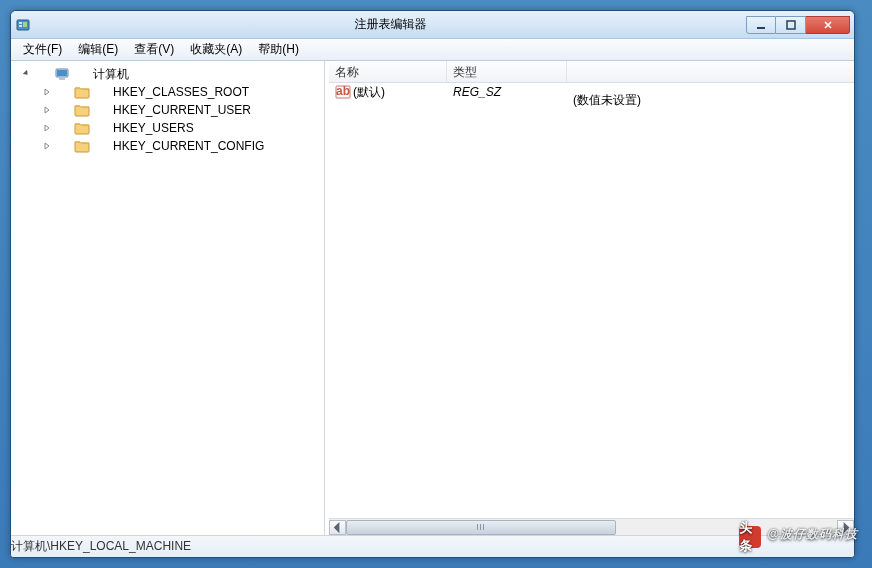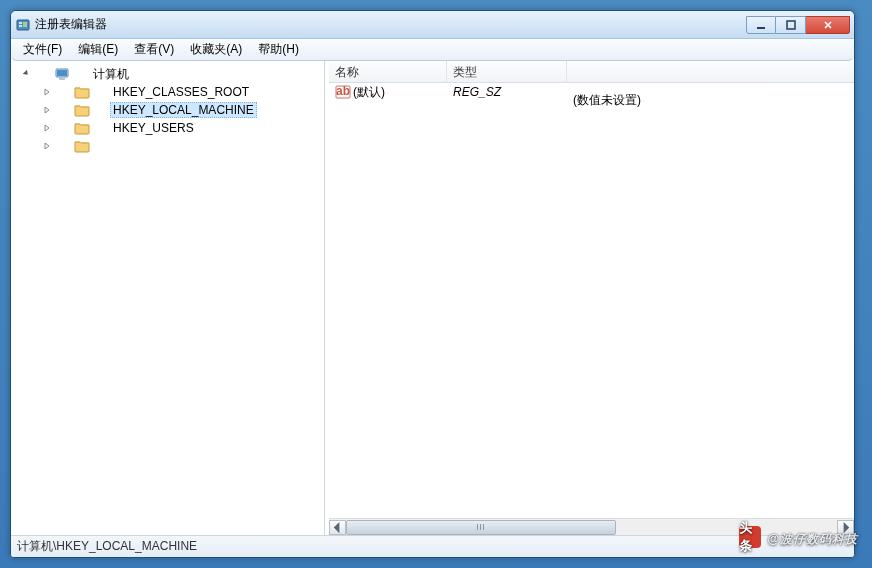--- a/index.html
+++ b/index.html
@@ -1,31 +1,31 @@
 <!DOCTYPE html>
 <html><head>
 <meta charset="utf-8">
 <style>
 * { margin: 0; padding: 0; box-sizing: border-box; font-family: "Microsoft YaHei", "Segoe UI", Tahoma, sans-serif; font-size: 12px; }
 body { background: linear-gradient(180deg, #4a8bc2 0%, #3b7ab8 100%); width: 872px; height: 568px; position: relative; overflow: hidden; }
 
 .window { position: absolute; left: 10px; top: 10px; width: 845px; height: 548px; background: #fff; border: 1px solid #1c4f7c; border-radius: 6px 6px 4px 4px; box-shadow: 0 0 6px rgba(0,0,0,.3); display: flex; flex-direction: column; overflow: hidden; }
 
-.titlebar { height: 28px; background: linear-gradient(180deg, #e8f1fb 0%, #d6e7f7 50%, #c5dcf2 100%); border-bottom: 1px solid #a8c4e0; display: flex; align-items: center; padding: 0 4px; border-radius: 5px 5px 0 0; }
+.titlebar { height: 28px; background: linear-gradient(180deg, #e8f1fb 0%, #d6e7f7 50%, #c5dcf2 100%); border-bottom: 1px solid #a8c4e0; display: flex; align-items: center; padding: 0 4px; border-radius: 5px 5px 0 0; text-align: center; }
 .titlebar .app-icon { width: 16px; height: 16px; margin-right: 4px; display: flex; align-items: center; justify-content: center; }
 .titlebar .app-icon svg { width: 16px; height: 16px; }
 .titlebar .title { flex: 1; color: #000; }
 .win-btns { display: flex; gap: 0; }
 .win-btn { width: 30px; height: 18px; border: 1px solid #7a9ec4; background: linear-gradient(180deg,#eaf3fc,#cde2f6); display: flex; align-items: center; justify-content: center; cursor: pointer; }
 .win-btn.min { border-radius: 0 0 0 3px; }
 .win-btn.max { border-left: none; }
 .win-btn.close { width: 44px; border-left: none; border-radius: 0 0 3px 0; background: linear-gradient(180deg,#e67a6f,#d44a3a); border-color:#b03a2e; }
 .win-btn svg { width: 10px; height: 10px; }
 
-.menubar { height: 22px; background: linear-gradient(180deg,#fafcfe,#e9f0f8); border-bottom: 1px solid #b8cde2; display: flex; align-items: center; padding: 0 4px; border-radius: 6px; }
+.menubar { height: 22px; background: linear-gradient(180deg,#fafcfe,#e9f0f8); border-bottom: 1px solid #b8cde2; display: flex; align-items: center; padding: 0 4px; }
 .menu-item { padding: 2px 8px; cursor: pointer; }
 
 .content { flex: 1; display: flex; background: #fff; overflow: hidden; }
 
 .tree-pane { width: 314px; border-right: 1px solid #d0d7de; padding: 4px 2px; overflow: auto; background: #fff; }
 .splitter { width: 4px; cursor: col-resize; background: transparent; }
 .list-pane { flex: 1; display: flex; flex-direction: column; background: #fff; }
 
 .tree-node { display: flex; align-items: center; height: 18px; padding-left: 4px; white-space: nowrap; cursor: pointer; gap: 20px; }
 .tree-node .expander { width: 12px; height: 12px; display: flex; align-items: center; justify-content: center; margin-right: 1px; }
@@ -48,23 +48,23 @@
 .list-row .cell.type { width: 120px; font-style: italic; }
 .list-row .cell.data { flex: 1; margin-top: 17px; }
 .value-icon { width: 16px; height: 14px; margin-right: 2px; display: flex; align-items: center; justify-content: center; }
 
 .hscroll { height: 17px; background: #f0f0f0; border-top: 1px solid #d9dee5; display: flex; align-items: center; }
 .hscroll .btn { width: 17px; height: 15px; background: linear-gradient(180deg,#fdfdfd,#e1e5ea); border: 1px solid #b8bfc8; display: flex; align-items: center; justify-content: center; }
 .hscroll .track { flex: 1; height: 15px; background: #efefef; position: relative; }
 .hscroll .thumb { position: absolute; left: 0; top: 0; width: 55%; height: 100%; background: linear-gradient(180deg,#e8edf3,#c7d1dc); border: 1px solid #a9b4c0; border-radius: 2px; }
 .hscroll .thumb::after { content:""; position:absolute; left:50%; top:50%; width:8px; height:6px; transform:translate(-50%,-50%); background: repeating-linear-gradient(90deg,#8a96a4 0 1px, transparent 1px 3px);}
 
-.statusbar { height: 22px; background: linear-gradient(180deg,#f3f7fb,#e5edf6); border-top: 1px solid #c9d6e4; display: flex; align-items: center; padding: 0 6px; color: #333; }
-
-.watermark { position: absolute; right: 14px; bottom: 20px; color: rgba(245,248,252,.92); font-size: 20px; font-weight: 700; font-style: italic; letter-spacing: 1px; text-shadow: 0 1px 3px rgba(0,0,0,.6), 0 0 2px rgba(0,0,0,.6); display:flex; align-items:flex-end; gap:6px; pointer-events:none; }
+.statusbar { height: 22px; background: linear-gradient(180deg,#f3f7fb,#e5edf6); border-top: 1px solid #c9d6e4; display: flex; align-items: center; padding: 0 0; color: #333; }
+
+.watermark { position: absolute; right: 14px; bottom: 20px; color: rgba(245,248,252,.92); font-size: 20px; font-weight: 700; font-style: italic; letter-spacing: 1px; text-shadow: 0 1px 3px rgba(0,0,0,.6), 0 0 2px rgba(0,0,0,.6); display:flex; align-items:flex-start; gap:6px; pointer-events:none; }
 .watermark .logo { width:22px; height:22px; border-radius:4px; background:#d23c2e; display:flex; align-items:center; justify-content:center; color:#fff; font-size:13px; font-style:normal; }
 </style>
 </head>
 <body>
 
 <div class="window">
 
   <div class="titlebar">
     <span class="app-icon">
       <svg viewBox="0 0 16 16">
@@ -127,33 +127,33 @@
               </svg>
             </span>
             <span class="icon">
               <svg viewBox="0 0 16 16">
                 <path d="M1 4 h5 l1 1 h8 v8 a1 1 0 0 1 -1 1 H2 a1 1 0 0 1 -1 -1 Z" fill="#f6d07a" stroke="#c99b3a"></path>
                 <path d="M1 4 h5 l1 1 h8" fill="none" stroke="#e0b55a"></path>
               </svg>
             </span>
             <span class="label">HKEY_CLASSES_ROOT</span>
           </div>
-          <div class="tree-node level2 selected">
-            <span class="expander">
-              <svg viewBox="0 0 8 8">
-                <path d="M2 1 L6 4 L2 7 Z" fill="none" stroke="#888" stroke-width="1"></path>
-              </svg>
-            </span>
-            <span class="icon">
-              <svg viewBox="0 0 16 16">
-                <path d="M1 4 h5 l1 1 h8 v8 a1 1 0 0 1 -1 1 H2 a1 1 0 0 1 -1 -1 Z" fill="#f6d07a" stroke="#c99b3a"></path>
-                <path d="M1 4 h5 l1 1 h8" fill="none" stroke="#e0b55a"></path>
-              </svg>
-            </span>
-            <span class="label">HKEY_LOCAL_MACHINE</span>
+          <div class="tree-node level2">
+            <span class="expander">
+              <svg viewBox="0 0 8 8">
+                <path d="M2 1 L6 4 L2 7 Z" fill="none" stroke="#888" stroke-width="1"></path>
+              </svg>
+            </span>
+            <span class="icon">
+              <svg viewBox="0 0 16 16">
+                <path d="M1 4 h5 l1 1 h8 v8 a1 1 0 0 1 -1 1 H2 a1 1 0 0 1 -1 -1 Z" fill="#f6d07a" stroke="#c99b3a"></path>
+                <path d="M1 4 h5 l1 1 h8" fill="none" stroke="#e0b55a"></path>
+              </svg>
+            </span>
+            <span class="label">HKEY_CURRENT_USER</span>
           </div>
           <div class="tree-node level2">
             <span class="expander">
               <svg viewBox="0 0 8 8">
                 <path d="M2 1 L6 4 L2 7 Z" fill="none" stroke="#888" stroke-width="1"></path>
               </svg>
             </span>
             <span class="icon">
               <svg viewBox="0 0 16 16">
                 <path d="M1 4 h5 l1 1 h8 v8 a1 1 0 0 1 -1 1 H2 a1 1 0 0 1 -1 -1 Z" fill="#f6d07a" stroke="#c99b3a"></path>
@@ -167,20 +167,21 @@
               <svg viewBox="0 0 8 8">
                 <path d="M2 1 L6 4 L2 7 Z" fill="none" stroke="#888" stroke-width="1"></path>
               </svg>
             </span>
             <span class="icon">
               <svg viewBox="0 0 16 16">
                 <path d="M1 4 h5 l1 1 h8 v8 a1 1 0 0 1 -1 1 H2 a1 1 0 0 1 -1 -1 Z" fill="#f6d07a" stroke="#c99b3a"></path>
                 <path d="M1 4 h5 l1 1 h8" fill="none" stroke="#e0b55a"></path>
               </svg>
             </span>
+            <span class="label">HKEY_CURRENT_CONFIG</span>
           </div>
         </div>
     </div>
 
     <div class="splitter"></div>
 
     <div class="list-pane">
       <div class="list-header">
         <div class="col name">名称</div>
         <div class="col type">类型</div>

